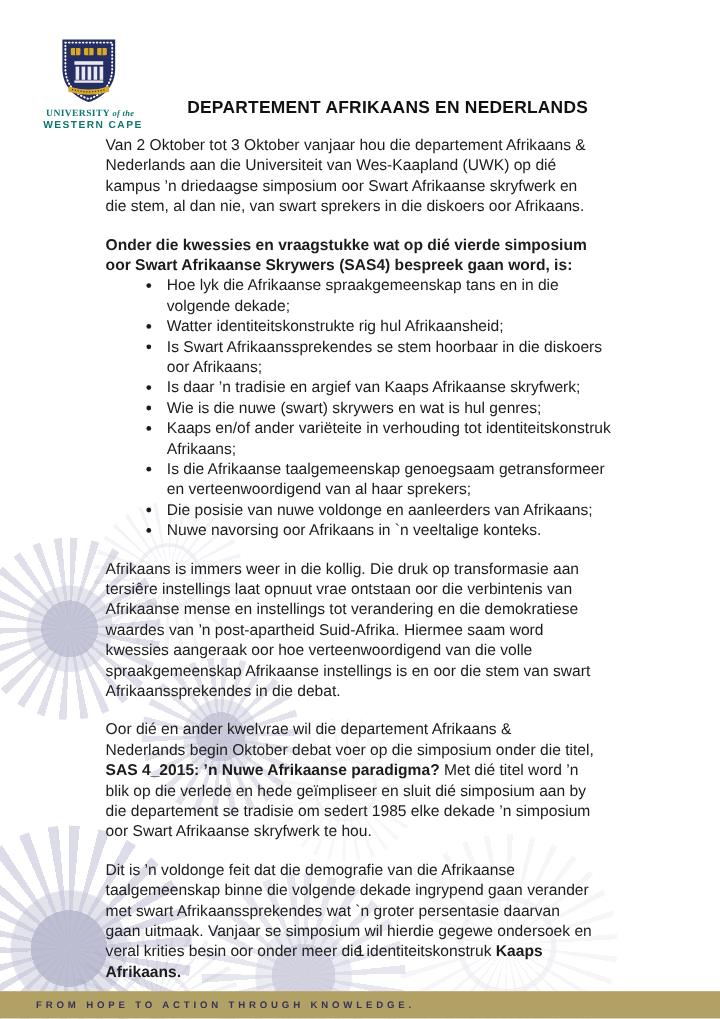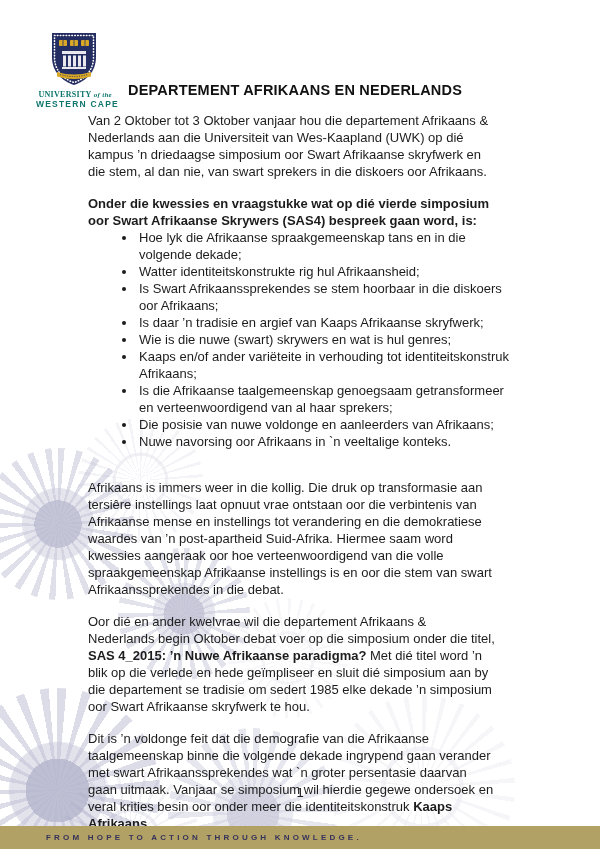--- a/index.html
+++ b/index.html
@@ -19,29 +19,29 @@
       radial-gradient(circle, rgba(0,0,0,0) 0 28%, rgba(150,150,186,.5) 28% 31%, rgba(0,0,0,0) 32%),
       repeating-conic-gradient(rgba(150,150,186,.38) 0deg 3deg, rgba(150,150,186,0) 3deg 12deg);
   }
   
   .content{position:relative;z-index:1;}
   .logo{position:absolute;left:36px;top:31px;width:76px;text-align:right;color:#0f766e;}
   .logo svg{display:block;margin:0 auto;}
   .logo-text1{font-family:"Liberation Serif",serif;font-weight:bold;font-size:8px;letter-spacing:.3px;margin-top:3px;white-space:nowrap;}
   .logo-text1 i{font-size:7px;font-weight:bold;}
   .logo-text2{font-family:Liberation Sans, sans-serif;font-weight:bold;font-size:8.5px;letter-spacing:1.2px;white-space:nowrap;}
-  .title{position:absolute;left:128px;top:82px;margin:0;font-size:14.5px;font-weight:bold;letter-spacing:.2px;color:#111;}
+  .title{position:absolute;left:156px;top:82px;margin:0;font-size:14.5px;font-weight:bold;letter-spacing:.2px;color:#111;}
   .body{position:absolute;left:88px;top:112px;width:424px;font-size:13px;line-height:17px;}
   .body p{margin:0 16px 15px 0;}
   .body p.mb0{margin-bottom:0;font-weight:bold;}
-  .body ul{margin:0 0 29px 0;padding-left:49px;}
+  .body ul{margin:0 0 15px 0;padding-left:49px;}
   .body li{padding-left:2px;}
   .pagenum{position:absolute;left:0;right:0;top:785px;text-align:center;font-size:13px;}
   
-  .footer{position:absolute;left:0;right:0;bottom:0;height:23px;background:#b2a164;display:flex;align-items:center;z-index:2;padding-left:16px;}
+  .footer{position:absolute;left:0;right:0;bottom:0;height:23px;background:#b2a164;display:flex;align-items:center;z-index:2;}
   .motto{margin-left:30px;font-size:8px;font-weight:bold;letter-spacing:3.2px;color:#35325c;white-space:nowrap;}
 </style>
 </head>
 <body>
 
 <div class="page">
 
   <div class="wm">
     <div class="flower outline" style="left:78px;top:418px;width:125px;height:125px;opacity:.28"></div>
     <div class="flower" style="left:-18px;top:448px;width:152px;height:152px;opacity:.55"></div>

